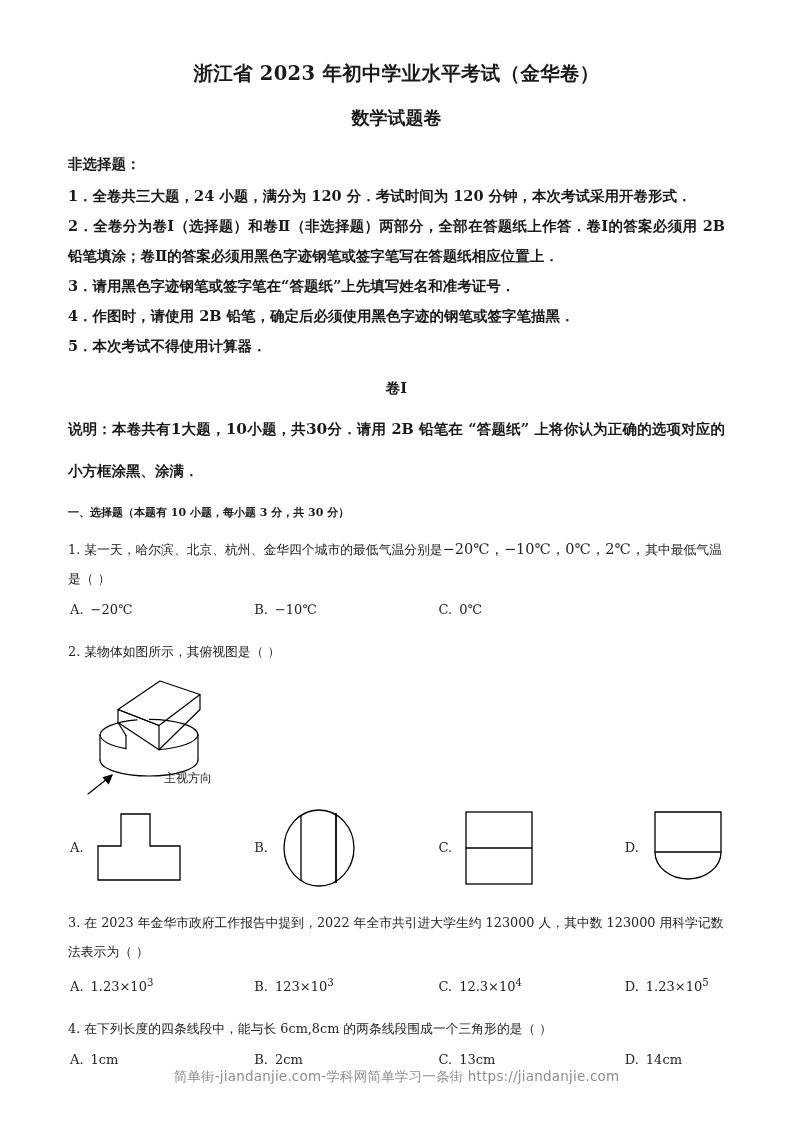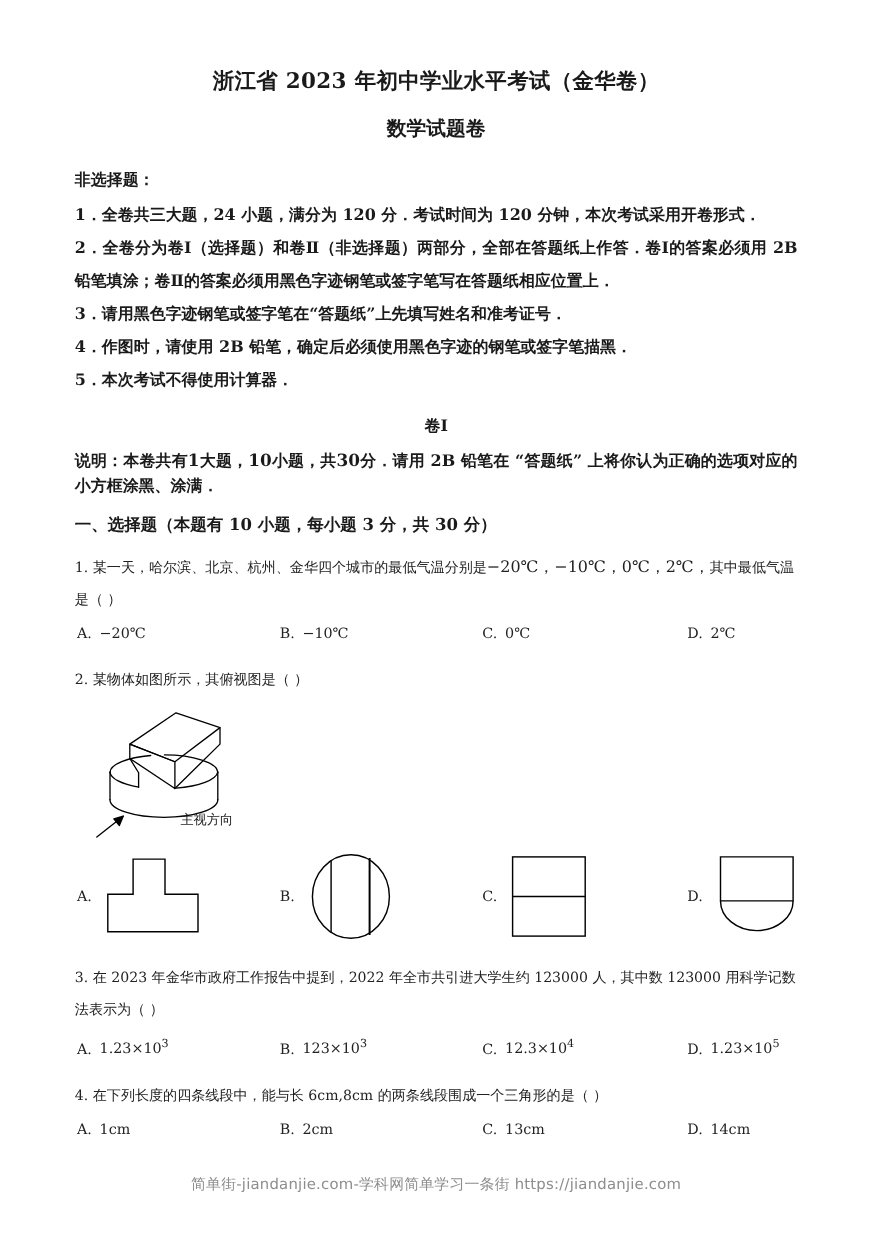--- a/index.html
+++ b/index.html
@@ -65,28 +65,28 @@
     text-align: center;
     font-size: 14.5px;
     font-weight: bold;
     margin: 0;
     padding-top: 18px;
     line-height: 1.3;
   }
   .explain {
     font-size: 14.5px;
     font-weight: bold;
-    line-height: 22px;
+    line-height: 41px;
     margin: 0;
     padding-top: 10px;
     text-align: justify;
     text-justify: inter-ideograph;
   }
   .section-head {
-    font-size: 15px;
+    font-size: 11px;
     font-weight: bold;
     margin: 0;
     padding-top: 14px;
     line-height: 1.4;
   }
   .sup { font-size: 0.78em; vertical-align: super; }
   .big-inline { font-size: 1.06em; }
 
   
   .q-block { margin-top: 14px; }
@@ -186,21 +186,20 @@
   <p class="explain"><span>说明：本卷共有</span><span class="big-inline">1</span><span>大题，</span><span class="big-inline">10</span><span>小题，共</span><span class="big-inline">30</span><span>分．请用 2B 铅笔在 “答题纸” 上将你认为正确的选项对应的小方框涂黑、涂满．</span></p>
 
   <p class="section-head">一、选择题（本题有 10 小题，每小题 3 分，共 30 分）</p>
 
   <div class="q-block">
     <p class="q-text"><span>1.</span> <span>某一天，哈尔滨、北京、杭州、金华四个城市的最低气温分别是</span><span class="big">−20℃，−10℃，0℃，2℃，</span><span>其中最低气温是（      ）</span></p>
     <div class="opt-row">
       <div class="opt pA"><span class="opt-label">A.</span><span>−20℃</span></div>
       <div class="opt pB"><span class="opt-label">B.</span><span>−10℃</span></div>
       <div class="opt pC"><span class="opt-label">C.</span><span>0℃</span></div>
-      <div class="opt pD"><span class="opt-label">D.</span><span>2℃</span></div>
     </div>
   </div>
 
   <div class="q-block">
     <p class="q-text"><span>2.</span> <span>某物体如图所示，其俯视图是（      ）</span></p>
 
     <div class="fig-solid">
       <svg width="180" height="128" viewBox="0 0 180 128">
         <g fill="none" stroke="#000" stroke-width="1.2" stroke-linejoin="round" stroke-linecap="round">
 

